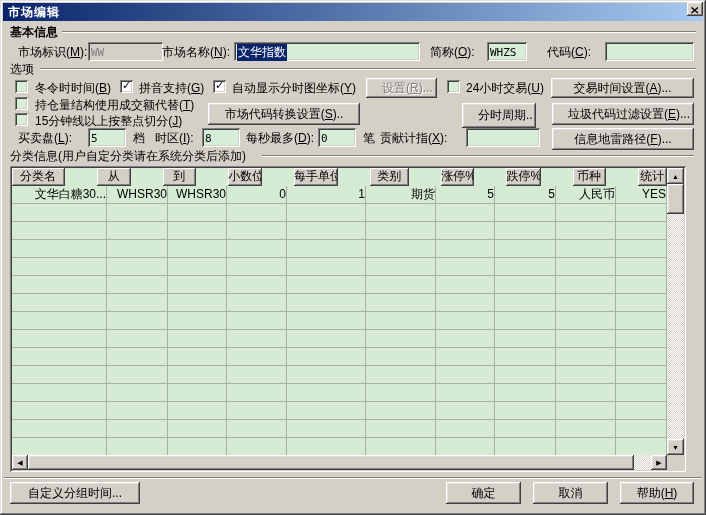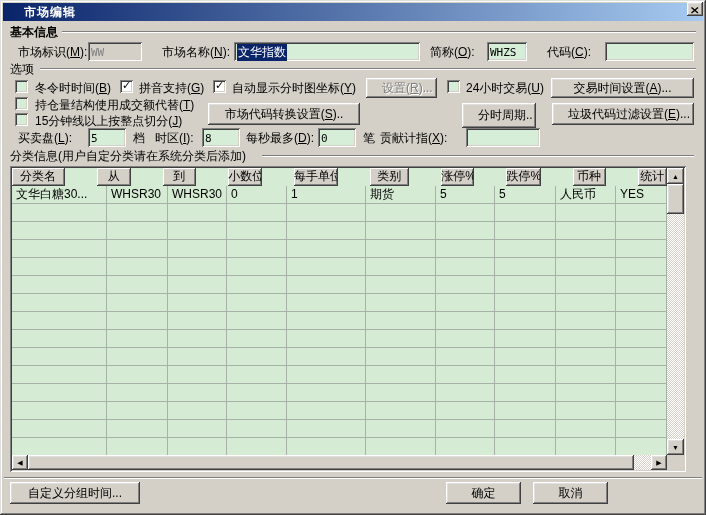--- a/index.html
+++ b/index.html
@@ -2,21 +2,21 @@
 <html><head>
 <meta charset="utf-8">
 <style>
   html,body{margin:0;padding:0;background:#808080;}
   *{box-sizing:border-box;}
   body{font-family:"Liberation Sans","DejaVu Sans",sans-serif;}
   .window{position:relative;width:706px;height:515px;background:#d4d0c8;overflow:hidden;
     box-shadow: inset -1px -1px 0 #404040, inset 1px 1px 0 #dfdfdf, inset -2px -2px 0 #808080, inset 2px 2px 0 #ffffff;}
   .titlebar{position:absolute;left:3px;top:3px;right:3px;height:18px;
     background:linear-gradient(to right,#0a246a,#a6caf0);
-    display:flex;align-items:center;padding-left:21px;}
+    display:flex;align-items:center;padding-left:5px;}
   .title{color:#ffffff;font-size:12px;font-weight:bold;letter-spacing:1px;}
   .close{position:absolute;right:3px;top:2px;width:16px;height:14px;background:#d4d0c8;border:none;padding:0;
     box-shadow: inset -1px -1px 0 #404040, inset 1px 1px 0 #ffffff, inset -2px -2px 0 #808080, inset 2px 2px 0 #dfdfdf;
     display:flex;align-items:center;justify-content:center;cursor:default;}
   .lbl{position:absolute;font-size:12px;color:#000;white-space:nowrap;line-height:14px;}
   .ghead{position:absolute;font-size:12px;color:#000;white-space:nowrap;background:#d4d0c8;padding:0 2px;z-index:2;}
   .gline{position:absolute;height:2px;border-top:1px solid #808080;border-bottom:1px solid #ffffff;}
   .field{position:absolute;height:19px;background:#d6eed7;padding:1px 3px 0 3px;
     font-family:"DejaVu Sans Mono","Liberation Mono",monospace;font-size:11px;color:#000;
     display:flex;align-items:center;white-space:nowrap;overflow:hidden;
@@ -34,21 +34,21 @@
   .cb.checked{background:#ffffff;}
   .cb.checked::after{content:"✓";font-weight:bold;position:relative;top:0px;left:0px;}
   
   .table{position:absolute;left:10px;top:166px;width:676px;height:306px;background:#d5ebd3;
     box-shadow: inset 1px 1px 0 #808080, inset -1px -1px 0 #ffffff, inset 2px 2px 0 #404040, inset -2px -2px 0 #d4d0c8;}
   .thead{position:absolute;left:2px;top:2px;width:655px;height:18px;display:flex;gap:32px;}
   .th{height:18px;background:#d4d0c8;font-size:12px;text-align:center;line-height:17px;overflow:hidden;white-space:nowrap;
     border-right:1px solid #404040;border-bottom:1px solid #404040;
     box-shadow: inset 1px 1px 0 #ffffff, inset -1px -1px 0 #808080;cursor:default;}
   .tbody{position:absolute;left:2px;top:20px;width:655px;bottom:17px;overflow:hidden;}
-  .tr{display:flex;height:18px;}
+  .tr{display:flex;height:18px;text-align:right;}
   .td{height:18px;font-size:12px;line-height:17px;padding-left:4px;overflow:hidden;white-space:nowrap;
     border-right:1px solid #a5b2a5;border-bottom:1px solid #a5b2a5;}
   .col0{width:95px}.col1{width:61px}.col2{width:59px}.col3{width:60px}.col4{width:79px}
   .col5{width:70px}.col6{width:59px}.col7{width:61px}.col8{width:60px}.col9{width:51px}
   .vscroll{position:absolute;right:2px;top:2px;width:17px;bottom:17px;
     background:#d4d0c8;background-image:conic-gradient(#ffffff 25%,#d4d0c8 25% 50%,#ffffff 50% 75%,#d4d0c8 75%);background-size:2px 2px;}
   .hscroll{position:absolute;left:2px;right:19px;bottom:2px;height:15px;
     background:#d4d0c8;background-image:conic-gradient(#ffffff 25%,#d4d0c8 25% 50%,#ffffff 50% 75%,#d4d0c8 75%);background-size:2px 2px;}
   .corner{position:absolute;right:2px;bottom:2px;width:17px;height:15px;background:#d4d0c8;}
   .sbtn{position:absolute;background:#d4d0c8;border:none;padding:0;display:flex;align-items:center;justify-content:center;
@@ -72,21 +72,21 @@
       <svg width="8" height="7" viewBox="0 0 8 7">
           <path d="M0.5 0.5 L7 6 M7 0.5 L0.5 6" stroke="#000" stroke-width="1.4" fill="none"></path>
         </svg>
     </span>
   </button>
 
   <div class="ghead" style="left:8px;top:24px;font-weight:bold;">基本信息</div>
   <div class="gline" style="left:62px;right:10px;top:31px;"></div>
 
   <span class="lbl" style="left:18px;top:45px;">市场标识(<u>M</u>):</span>
-  <div class="field disabled" style="left:88px;top:42px;width:54px;">
+  <div class="field disabled" style="left:88px;top:42px;width:75px;">
     <span>WW</span>
   </div>
 
   <span class="lbl" style="left:162px;top:45px;">市场名称(<u>N</u>):</span>
   <div class="field" style="left:234px;top:42px;width:186px;">
     <span class="cjk selected">文华指数</span>
   </div>
 
   <span class="lbl" style="left:430px;top:45px;">简称(<u>O</u>):</span>
   <div class="field" style="left:487px;top:42px;width:40px;text-align:center;">
@@ -142,20 +142,21 @@
   <div class="field" style="left:318px;top:128px;width:38px;">
     <span>0</span>
   </div>
   <span class="lbl" style="left:363px;top:131px;">笔</span>
 
   <span class="lbl" style="left:380px;top:131px;">贡献计指(<u>X</u>):</span>
   <div class="field" style="left:466px;top:128px;width:74px;">
     <span></span>
   </div>
 
+  <button class="btn" style="left:552px;top:128px;width:142px;height:22px;">信息地雷路径(<u>F</u>)...</button>
 
   <div class="ghead" style="left:8px;top:148px;">分类信息(用户自定分类请在系统分类后添加)</div>
   <div class="gline" style="left:262px;right:12px;top:155px;"></div>
 
   <div class="table">
     <div class="thead">
         <div class="th col0">分类名</div>
         <div class="th col1">从</div>
         <div class="th col2">到</div>
         <div class="th col3">小数位</div>
@@ -366,13 +367,14 @@
           <span>▶</span>
         </button>
     </div>
     <div class="corner"></div>
   </div>
 
   <div class="gline" style="left:4px;right:4px;top:477px;"></div>
   <button class="btn" style="left:10px;top:482px;width:130px;height:22px;">自定义分组时间...</button>
   <button class="btn" style="left:446px;top:482px;width:75px;height:22px;">确定</button>
   <button class="btn" style="left:533px;top:482px;width:75px;height:22px;">取消</button>
+  <button class="btn" style="left:620px;top:482px;width:74px;height:22px;">帮助(<u>H</u>)</button>
 </div>
 
 </body></html>

